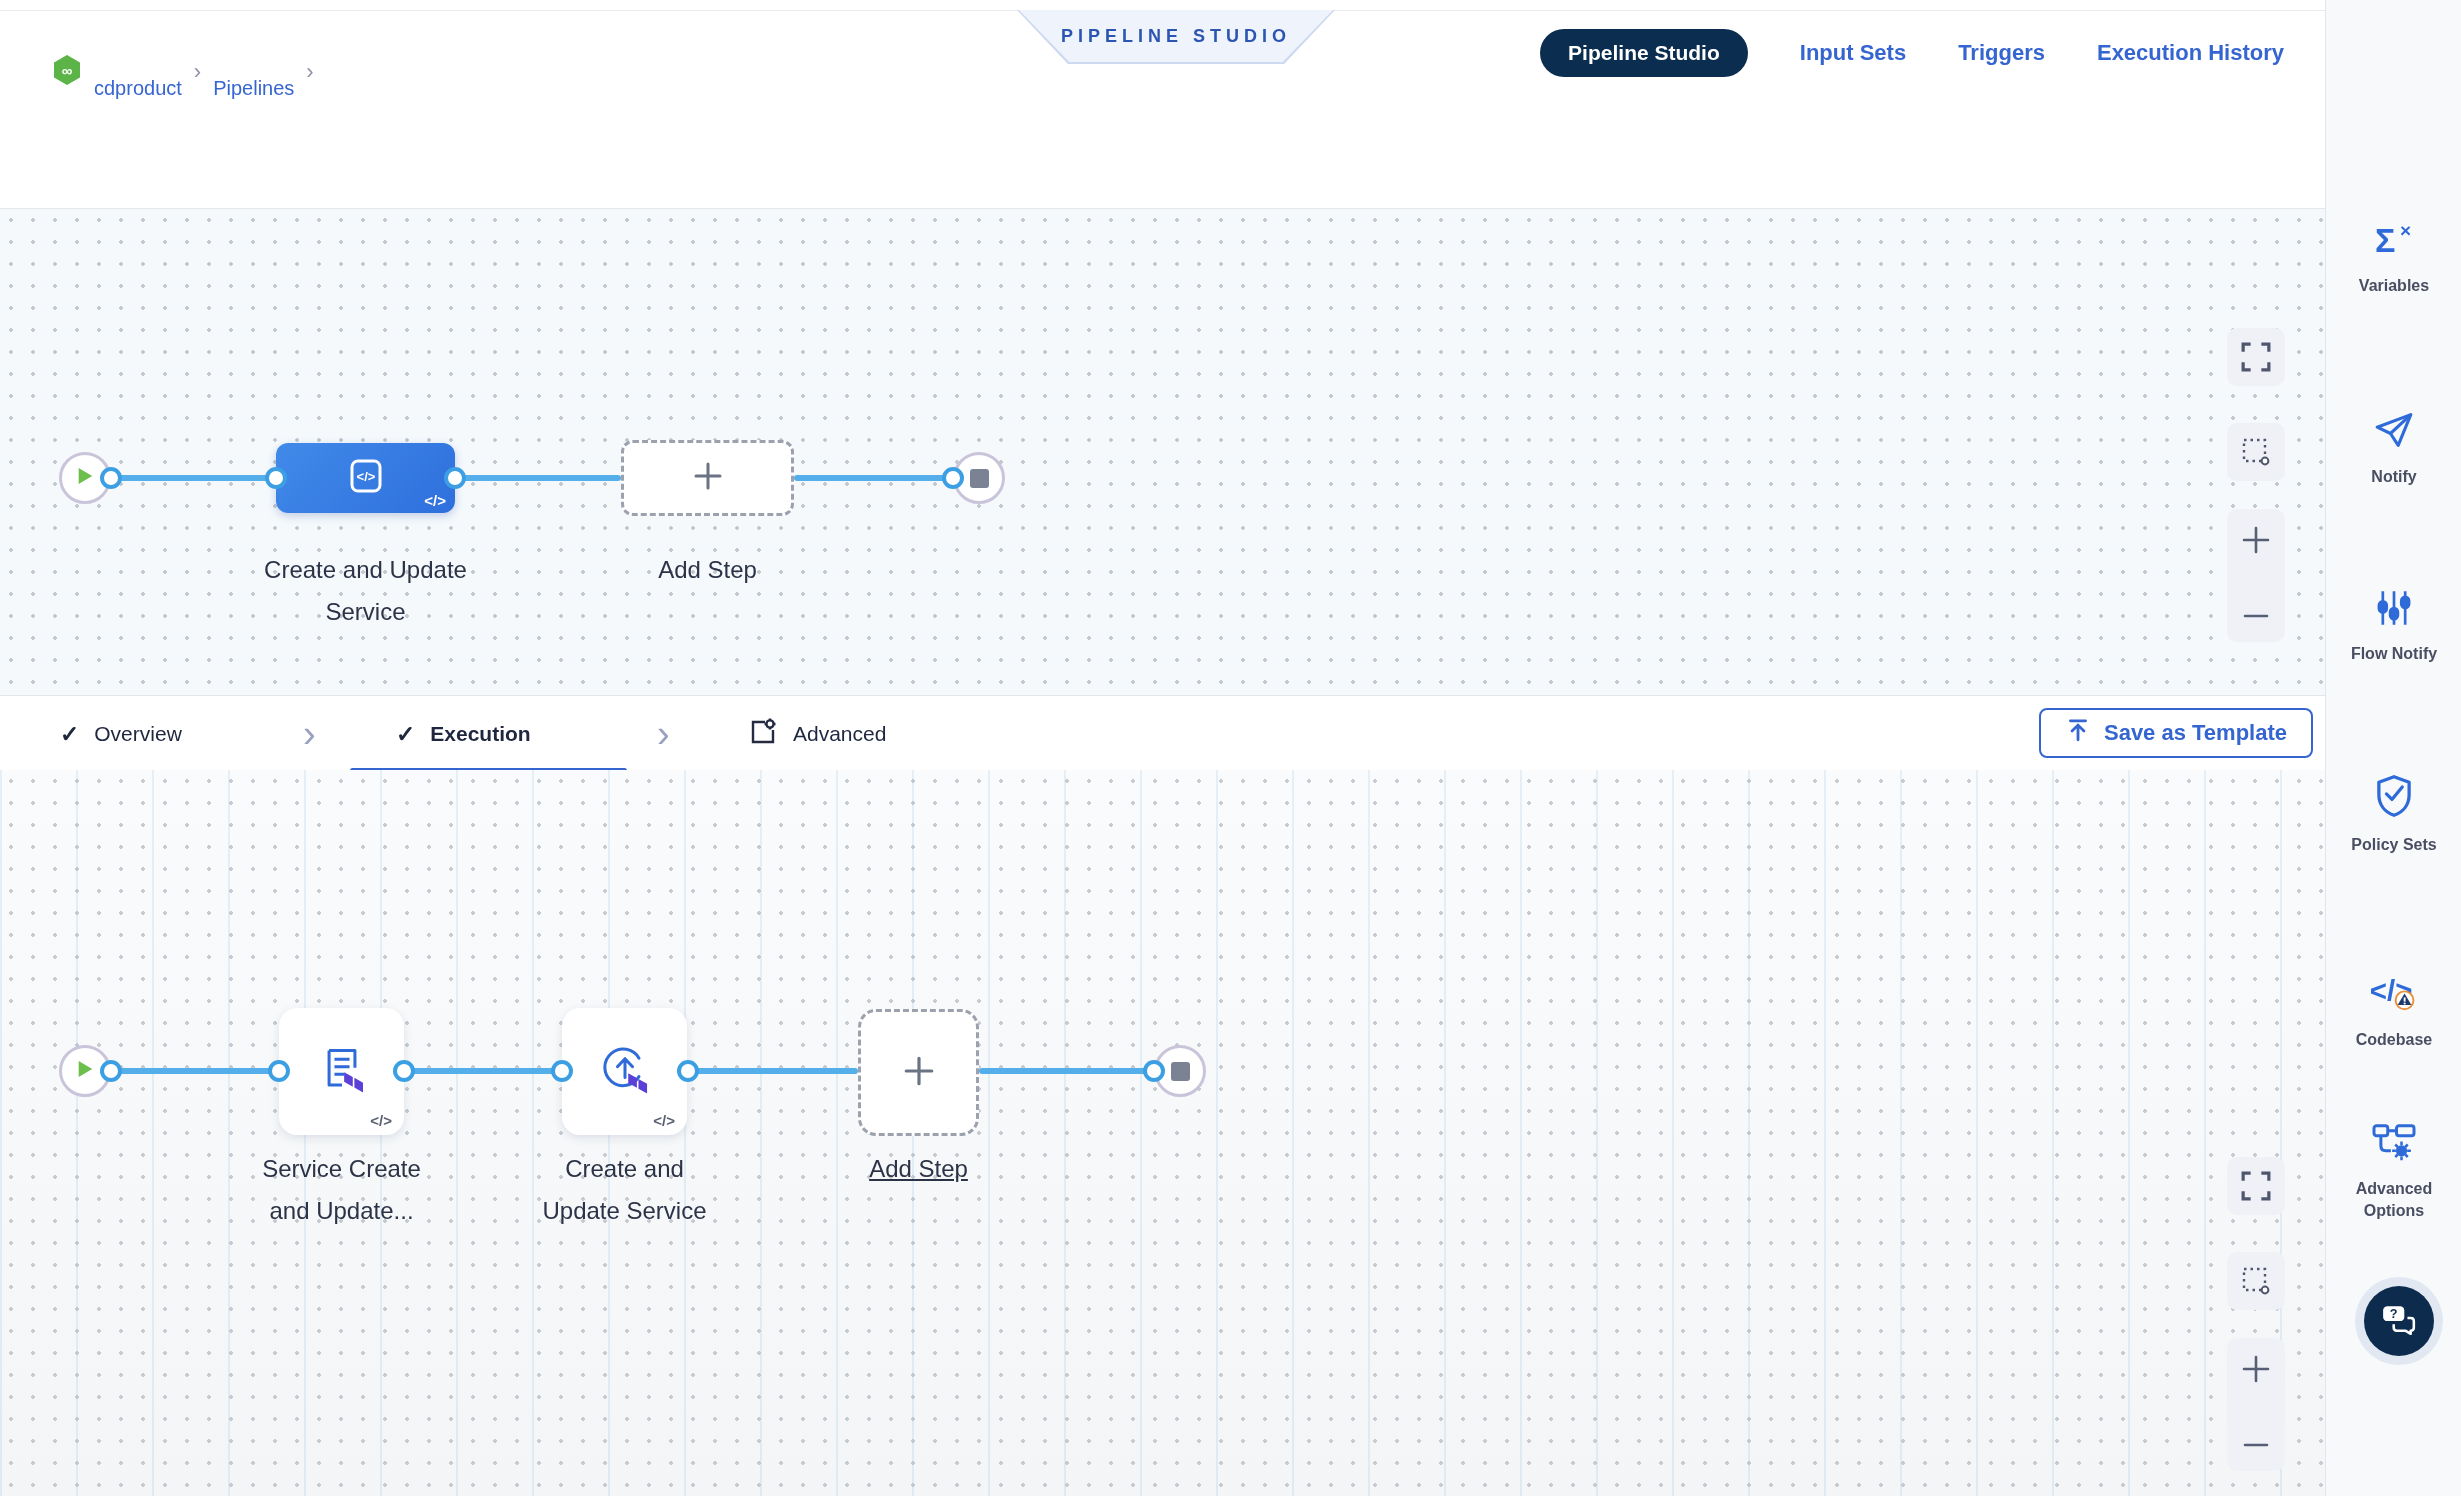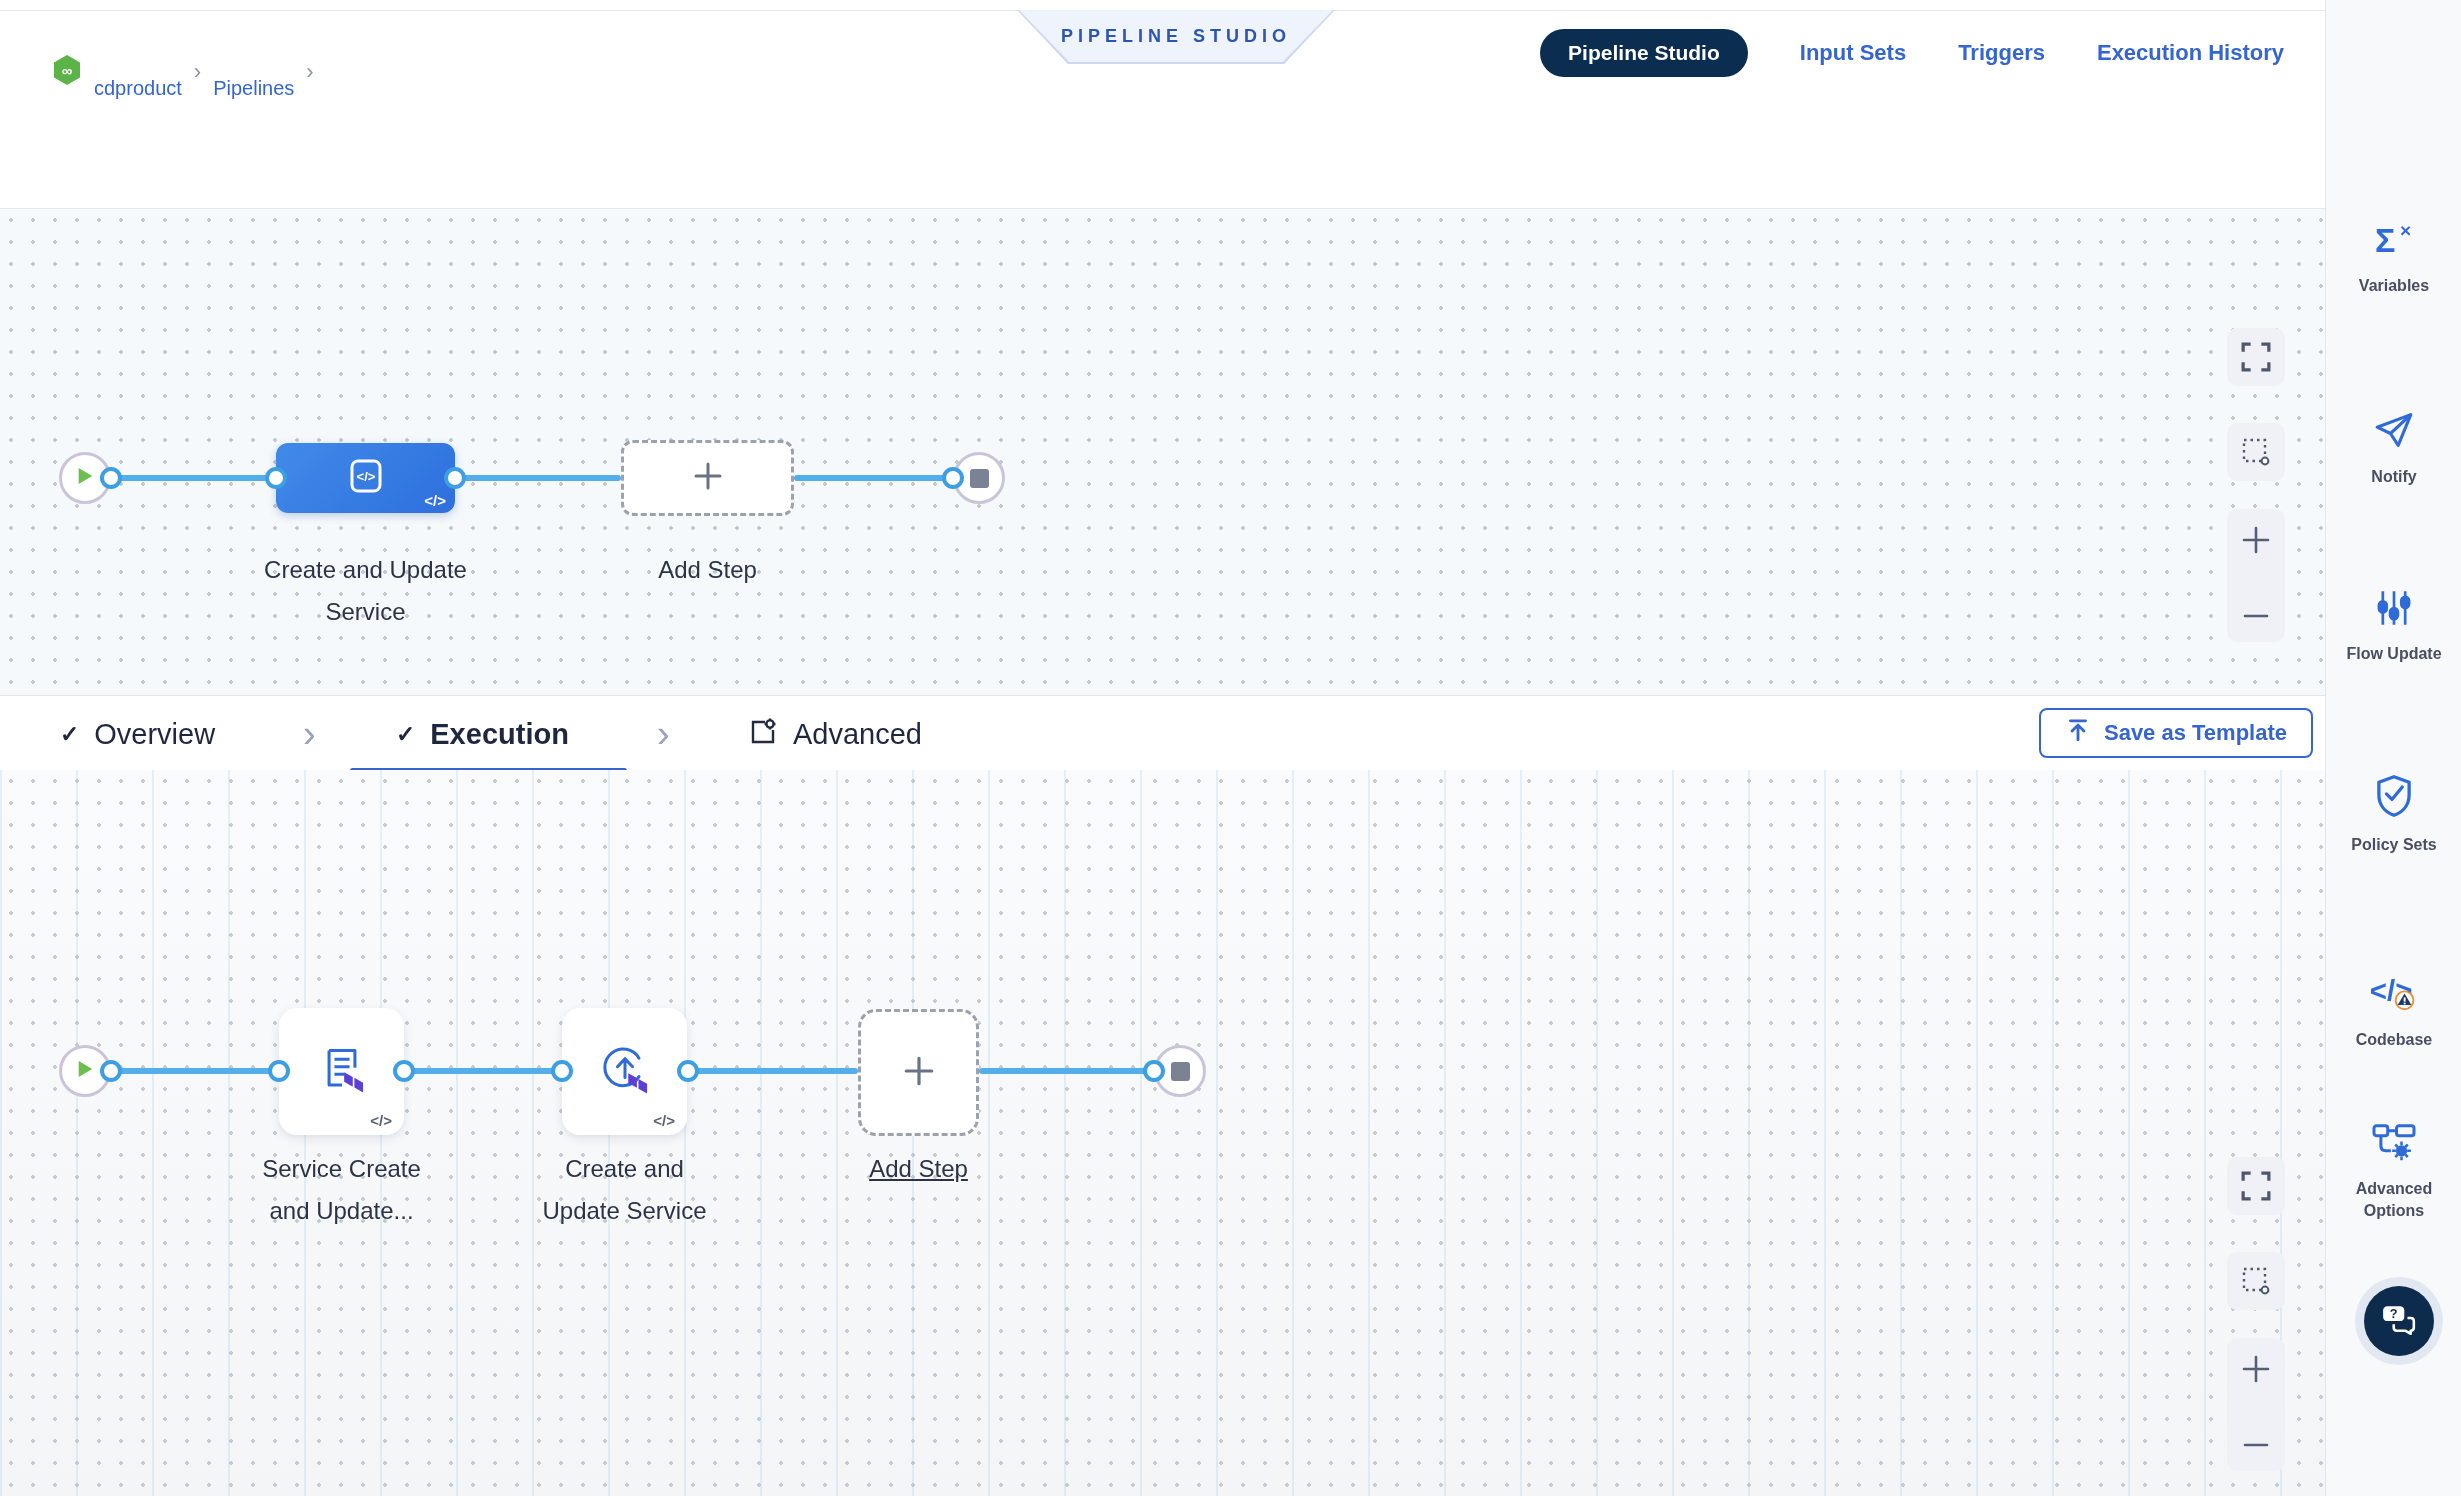--- a/index.html
+++ b/index.html
@@ -73,21 +73,21 @@
   .ctrl{position:absolute;left:2227px;width:58px;background:#f0f1f6;border-radius:10px;
      display:flex;align-items:center;justify-content:center;cursor:pointer;}
   .ctrl.sq{height:58px;}
   .ctrl.pill{height:133px;flex-direction:column;justify-content:space-between;padding:16px 0;box-sizing:border-box;}
 
   
   .tabbar{position:absolute;left:0;top:695px;width:2325px;height:76px;background:#fff;
      border-top:1px solid #e2e5ea;border-bottom:1px solid #dfe2e7;}
   .tb-item{position:absolute;top:0;height:76px;display:flex;align-items:center;gap:15px;cursor:pointer;}
   .tb-check{font-size:23px;font-weight:bold;color:#20283c;}
-  .tb-label{font-size:29px;color:#1f2740;text-align:center;}
+  .tb-label{font-size:21px;color:#1f2740;text-align:center;}
   .tb-label.bold{font-weight:bold;}
   .tb-sep{position:absolute;top:0;height:76px;display:flex;align-items:center;color:#9aa0bf;font-size:38px;font-weight:300;}
   .tb-underline{position:absolute;left:350px;bottom:-1px;width:277px;height:5px;background:#3565d0;border-radius:3px;}
   .btn-template{position:absolute;right:12px;top:12px;height:50px;padding:0 24px;border:2.5px solid #3565d0;border-radius:8px;
      box-sizing:border-box;display:flex;align-items:center;gap:13px;color:#3565d0;font-size:22px;font-weight:bold;background:#fff;cursor:pointer;}
 
   
   .sidebar{position:absolute;left:2325px;top:0;width:136px;height:1496px;background:#f8f9fb;border-left:1px solid #e2e5ea;box-sizing:border-box;}
   .sb-item{position:absolute;left:0;width:136px;display:flex;flex-direction:column;align-items:center;gap:12px;cursor:pointer;}
   .sb-label{font-size:16px;font-weight:bold;color:#4a4e62;text-align:center;max-width:103px;line-height:1.35;}
@@ -381,21 +381,21 @@
     </div>
     <div class="sb-item" style="top:589px;">
       <span>
         <svg width="38" height="38" viewBox="0 0 34 34" fill="none" stroke="#2f6bd8" stroke-width="2.4">
             <path d="M7 2 v30 M17 2 v30 M27 2 v30"></path>
             <rect x="3.5" y="11" width="7" height="10" rx="3.5" fill="#2f6bd8"></rect>
             <rect x="13.5" y="17" width="7" height="10" rx="3.5" fill="#2f6bd8"></rect>
             <rect x="23.5" y="7" width="7" height="10" rx="3.5" fill="#2f6bd8"></rect>
           </svg>
       </span>
-      <span class="sb-label">Flow Update</span>
+      <span class="sb-label">Flow Notify</span>
     </div>
     <div class="sb-item" style="top:774px;">
       <span>
         <svg width="42" height="44" viewBox="0 0 30 32" fill="none" stroke="#2f6bd8" stroke-width="2.4" stroke-linejoin="round">
             <path d="M15 2 L26 6 V15 C26 22 22 27.5 15 30 C8 27.5 4 22 4 15 V6 Z"></path>
             <path d="M9.5 14.5 L13.5 18.5 L21 9.5" stroke-linecap="round"></path>
           </svg>
       </span>
       <span class="sb-label">Policy Sets</span>
     </div>

